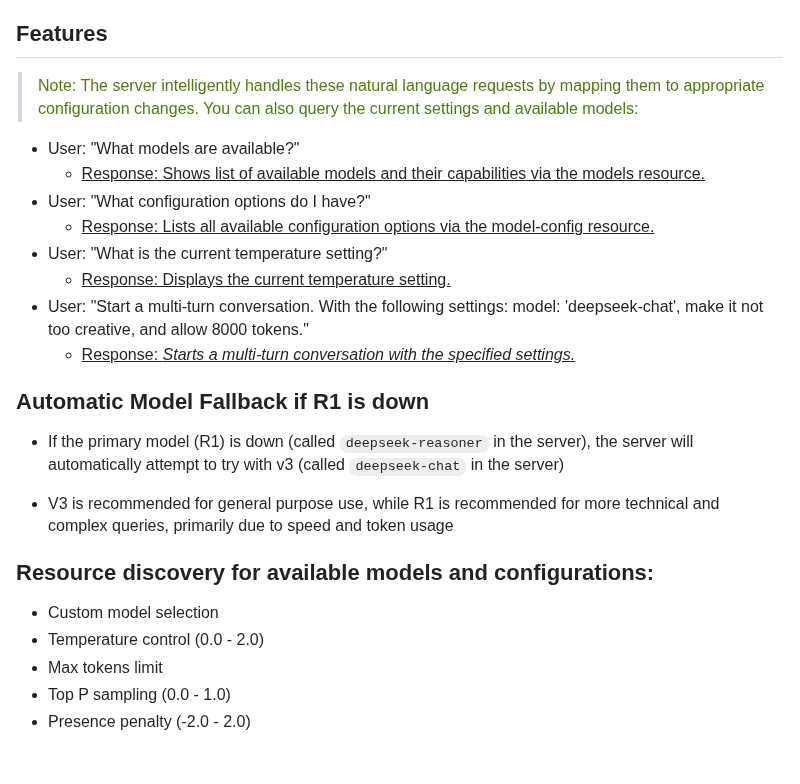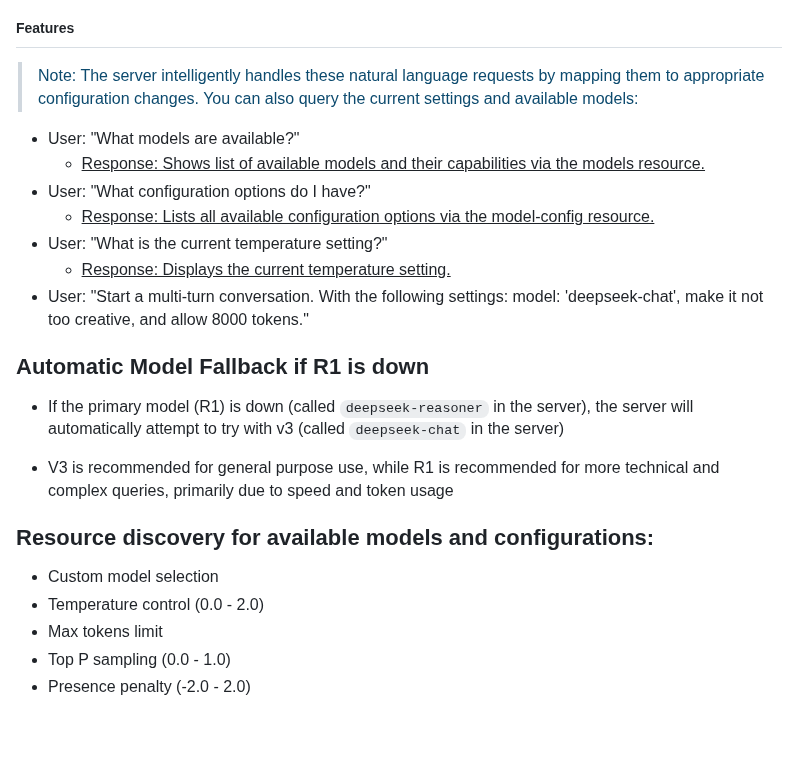--- a/index.html
+++ b/index.html
@@ -13,36 +13,36 @@
     min-height: 784px;
     padding: 18px 18px 24px 16px;
     font-family: "Liberation Sans", "DejaVu Sans", sans-serif;
     font-size: 16px;
     line-height: 1.4;
     color: #1f2328;
     -webkit-font-smoothing: antialiased;
   }
   h2.md-h2 {
     margin: 2px 0 14px 0;
-    font-size: 14px;
+    font-size: 22px;
     font-weight: 700;
     line-height: 1.25;
     padding-bottom: 9px;
     border-bottom: 1px solid #d8dee4;
   }
   h3.md-h3 {
     margin: 22px 0 15px 0;
     font-size: 22px;
     font-weight: 700;
     line-height: 1.25;
   }
   blockquote.md-quote {
     margin: 0 0 16px 2px;
     padding: 2px 16px;
-    color: #0c4a6e;
+    color: #4d7c0f;
     border-left: 4px solid #d0d7de;
   }
   blockquote.md-quote p {
     margin: 0;
     line-height: 1.45;
   }
   ul.md-list {
     margin: 0 0 16px 0;
     padding-left: 2em;
     list-style-type: disc;
@@ -97,20 +97,23 @@
       </ul>
     </li>
     <li>
       <span>User: "What is the current temperature setting?"</span>
       <ul>
         <li>Response: Displays the current temperature setting.</li>
       </ul>
     </li>
     <li>
       <span>User: "Start a multi-turn conversation. With the following settings: model: 'deepseek-chat', make it not too creative, and allow 8000 tokens."</span>
+      <ul>
+        <li>Response: <em>Starts a multi-turn conversation with the specified settings.</em></li>
+      </ul>
     </li>
   </ul>
 
   <h3 class="md-h3">Automatic Model Fallback if R1 is down</h3>
 
   <ul class="md-list">
     <li>If the primary model (R1) is down (called <code class="inline-code">deepseek-reasoner</code> in the server), the server will automatically attempt to try with v3 (called <code class="inline-code">deepseek-chat</code> in the server)</li>
   </ul>
 
 

